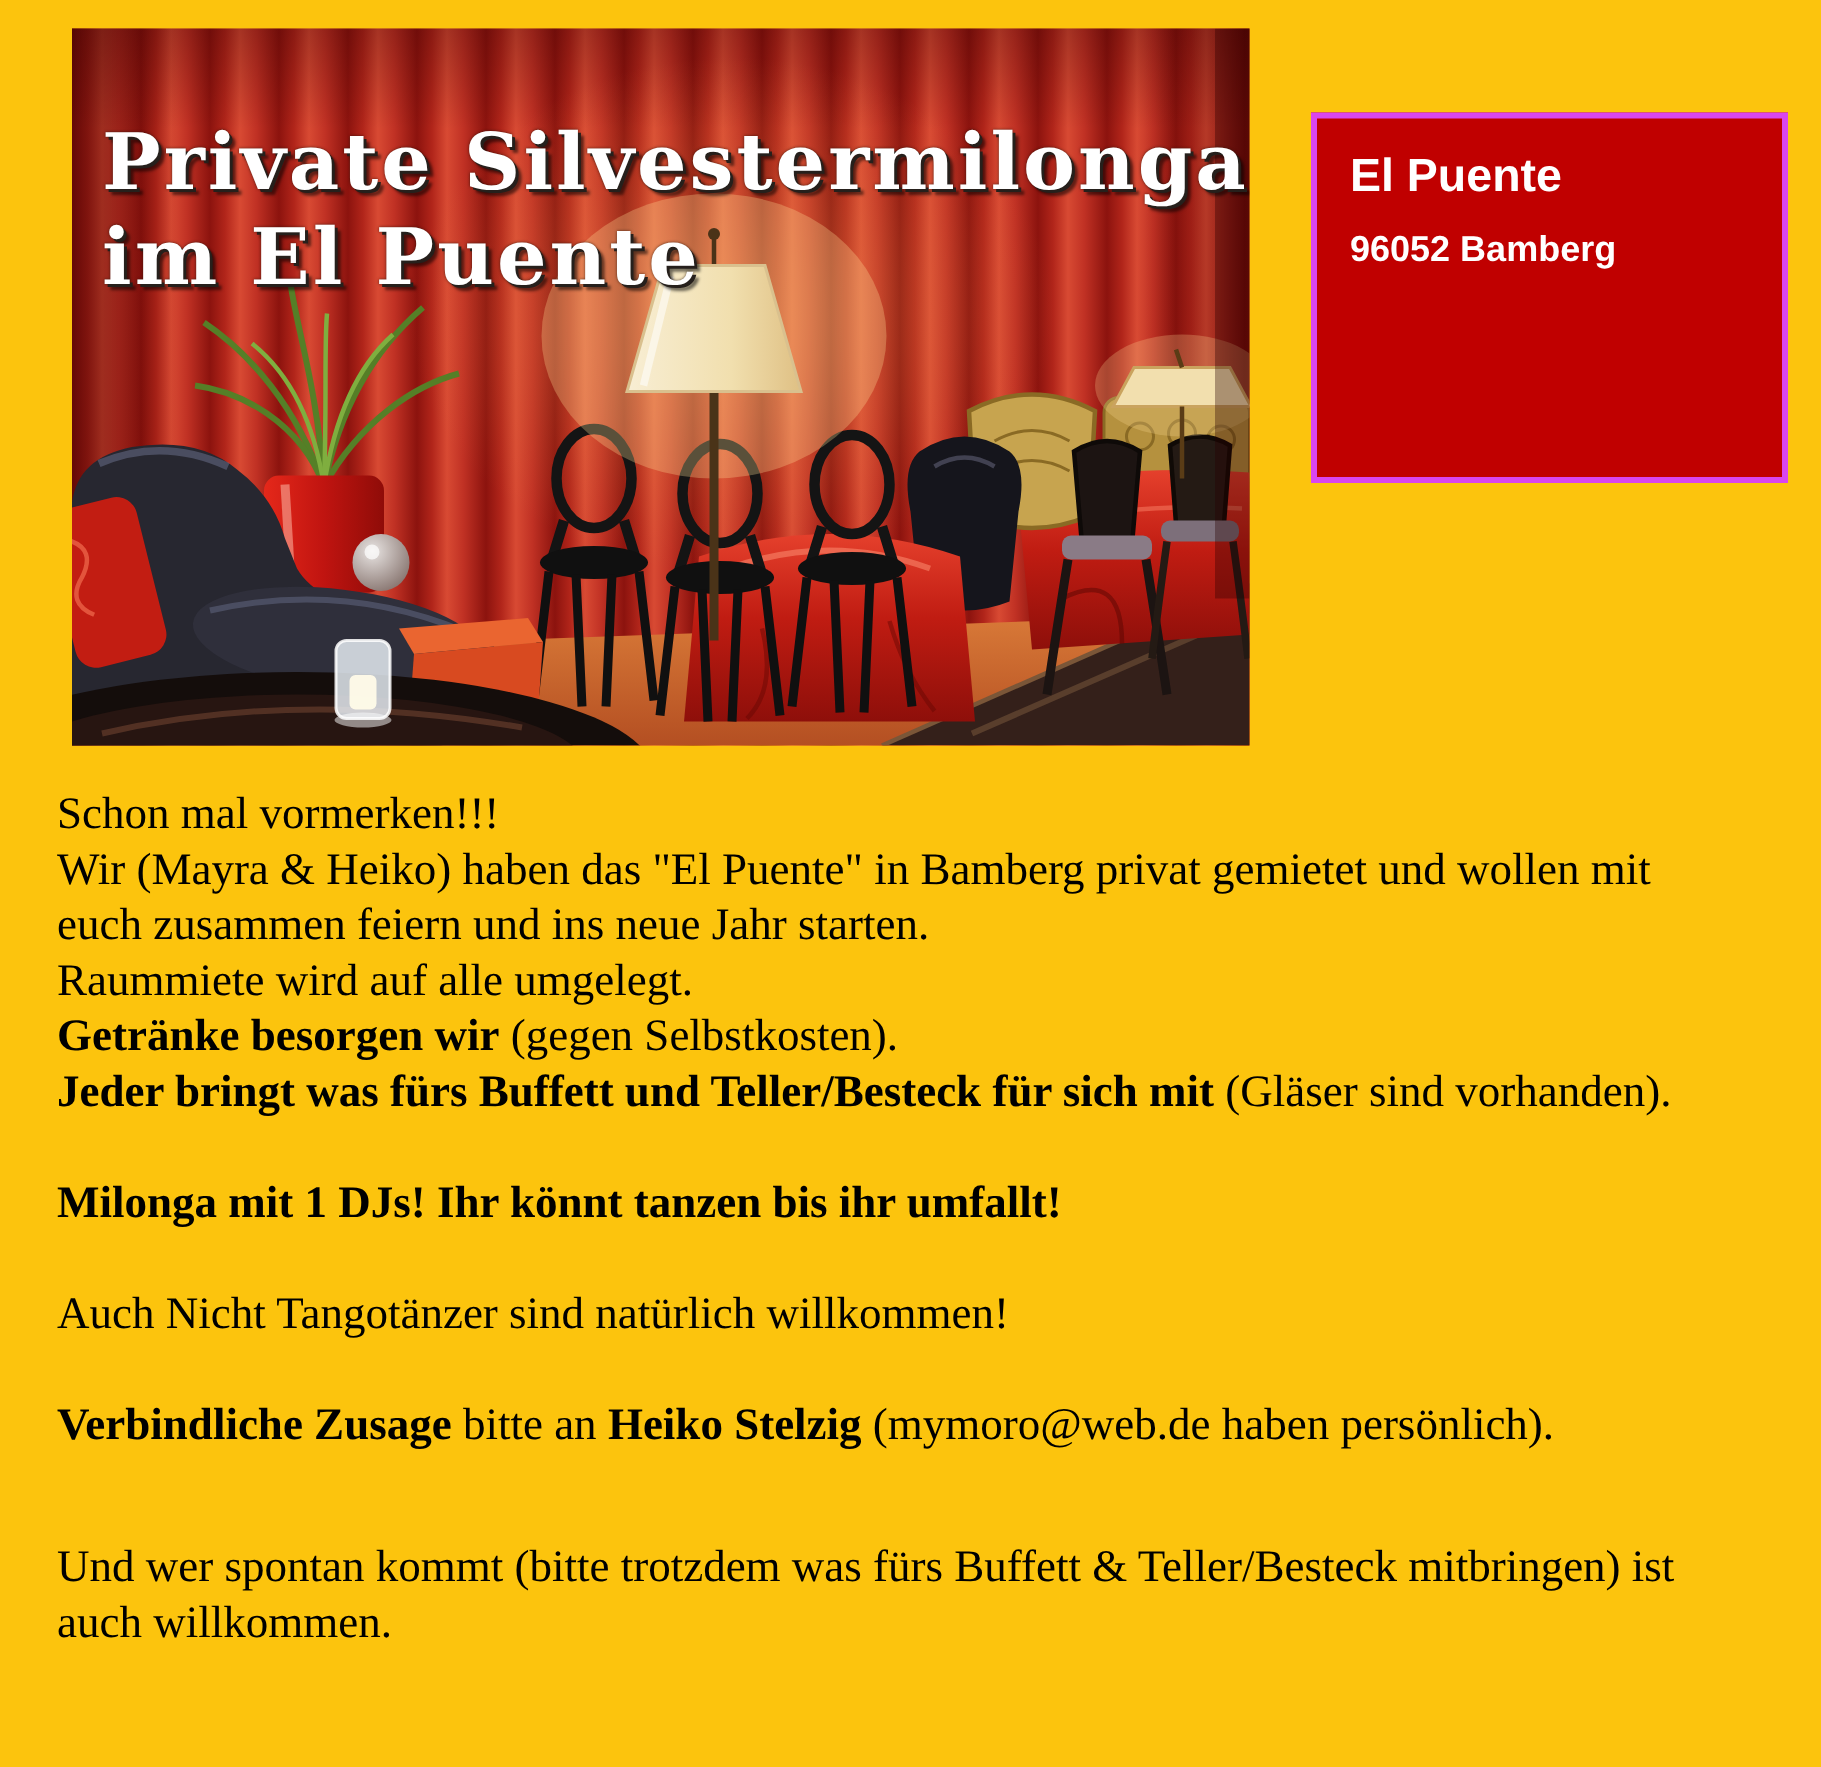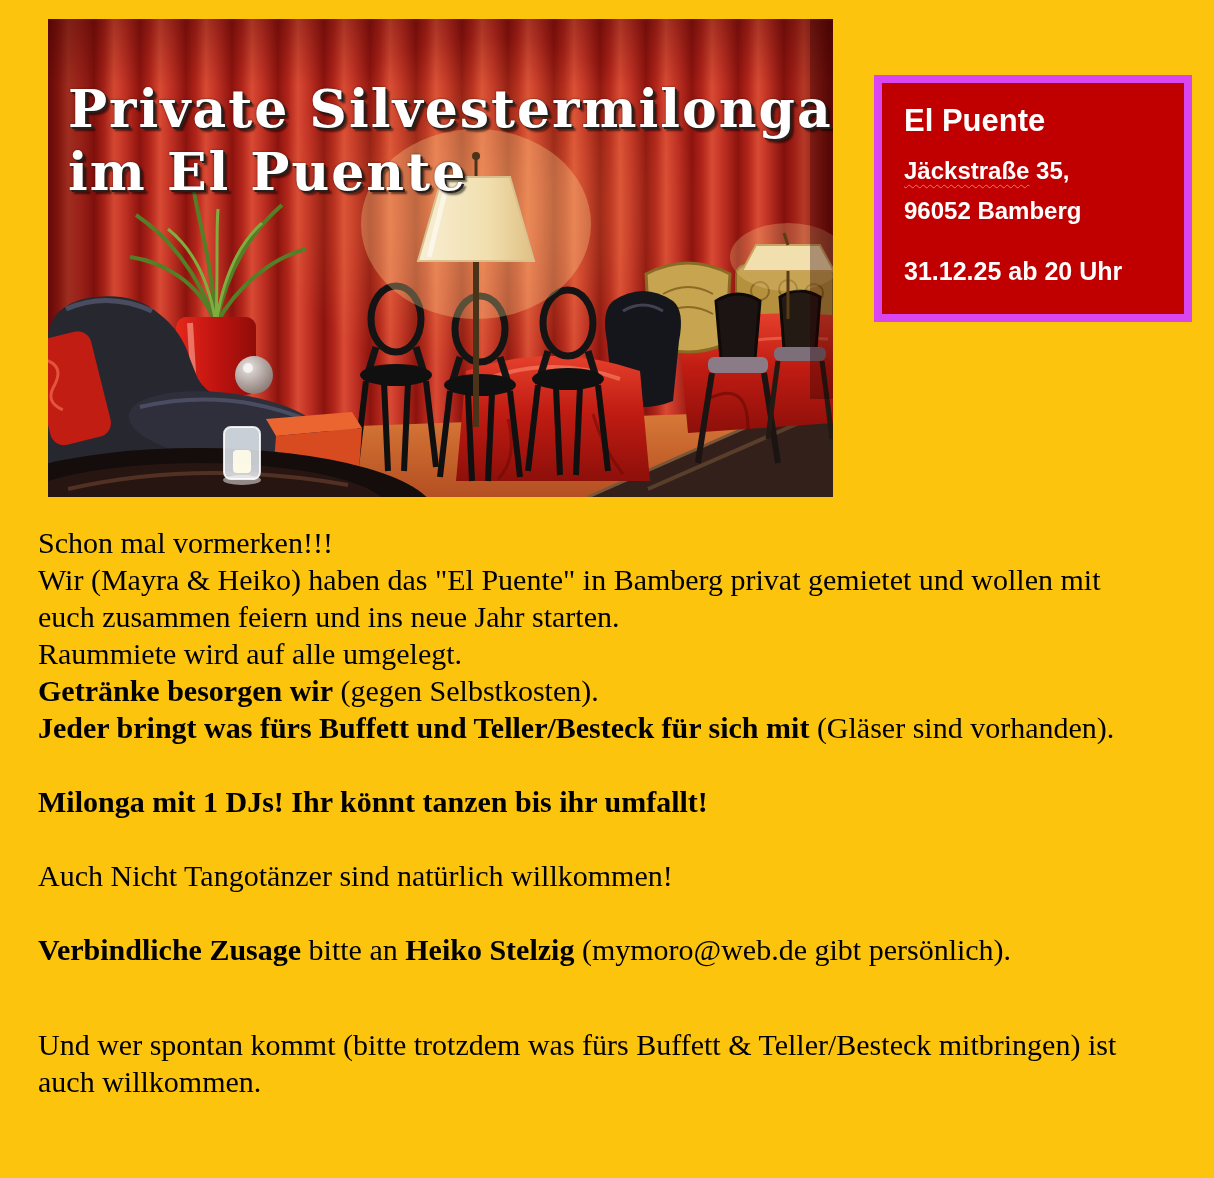--- a/index.html
+++ b/index.html
@@ -34,21 +34,21 @@
     text-shadow: 2px 2px 0 #26201c, 4px 4px 2px rgba(0,0,0,.55), 0 0 2px rgba(40,20,10,.8);
     white-space: nowrap;
   }
 
   
   .venue-box {
     position: absolute; left: 874px; top: 75px;
     width: 318px; height: 247px;
     box-sizing: border-box;
     background: var(--box-bg, #C00000);
-    border: 8px solid #d946ef;
+    border: 4px solid #d946ef;
     color: var(--box-text, #ffffff);
     font-family: "Liberation Sans", sans-serif;
     font-weight: bold;
     padding: 18px 8px 0 22px;
   }
   .venue-name { font-size: 31px; line-height: 40px; margin-bottom: 10px; }
   .venue-line { font-size: 24px; line-height: 40px; }
   .venue-datetime { font-size: 25px; line-height: 40px; margin-top: 20px; }
   .squiggle {
     text-decoration: underline;
@@ -240,23 +240,21 @@
     </svg>
 
     <div class="hero-title">
       <div>Private Silvestermilonga</div>
       <div>im El Puente</div>
     </div>
   </div>
 
   <div class="venue-box">
     <div class="venue-name">El Puente</div>
-    <div class="venue-line"><span class="squiggle">Jäckstraße</span><span> 35,</span></div>
     <div class="venue-line">96052 Bamberg</div>
-    <div class="venue-datetime">31.12.25 ab 20 Uhr</div>
   </div>
 
   <div class="content">
     <p>
       </p>
       <div class="line">Schon mal vormerken!!!</div>
       <div class="line">Wir (Mayra &amp; Heiko) haben das "El Puente" in Bamberg privat gemietet und wollen mit</div>
       <div class="line">euch zusammen feiern und ins neue Jahr starten.</div>
       <div class="line">Raummiete wird auf alle umgelegt.</div>
       <div class="line"><span class="b">Getränke besorgen wir</span><span> (gegen Selbstkosten).</span></div>
@@ -265,21 +263,21 @@
     <p class="gap1">
       </p>
       <div class="line b">Milonga mit 1 DJs! Ihr könnt tanzen bis ihr umfallt!</div>
     <p></p>
     <p class="gap1">
       </p>
       <div class="line">Auch Nicht Tangotänzer sind natürlich willkommen!</div>
     <p></p>
     <p class="gap1">
       </p>
-      <div class="line"><span class="b">Verbindliche Zusage</span><span> bitte an </span><span class="b">Heiko Stelzig</span><span> (mymoro@web.de gibt persönlich).</span></div>
+      <div class="line"><span class="b">Verbindliche Zusage</span><span> bitte an </span><span class="b">Heiko Stelzig</span><span> (mymoro@web.de haben persönlich).</span></div>
     <p></p>
     <p class="gap-large closing">
       </p>
       <div class="line">Und wer spontan kommt (bitte trotzdem was fürs Buffett &amp; Teller/Besteck mitbringen) ist</div>
       <div class="line">auch willkommen.</div>
     <p></p>
   </div>
 
 </div>
 

